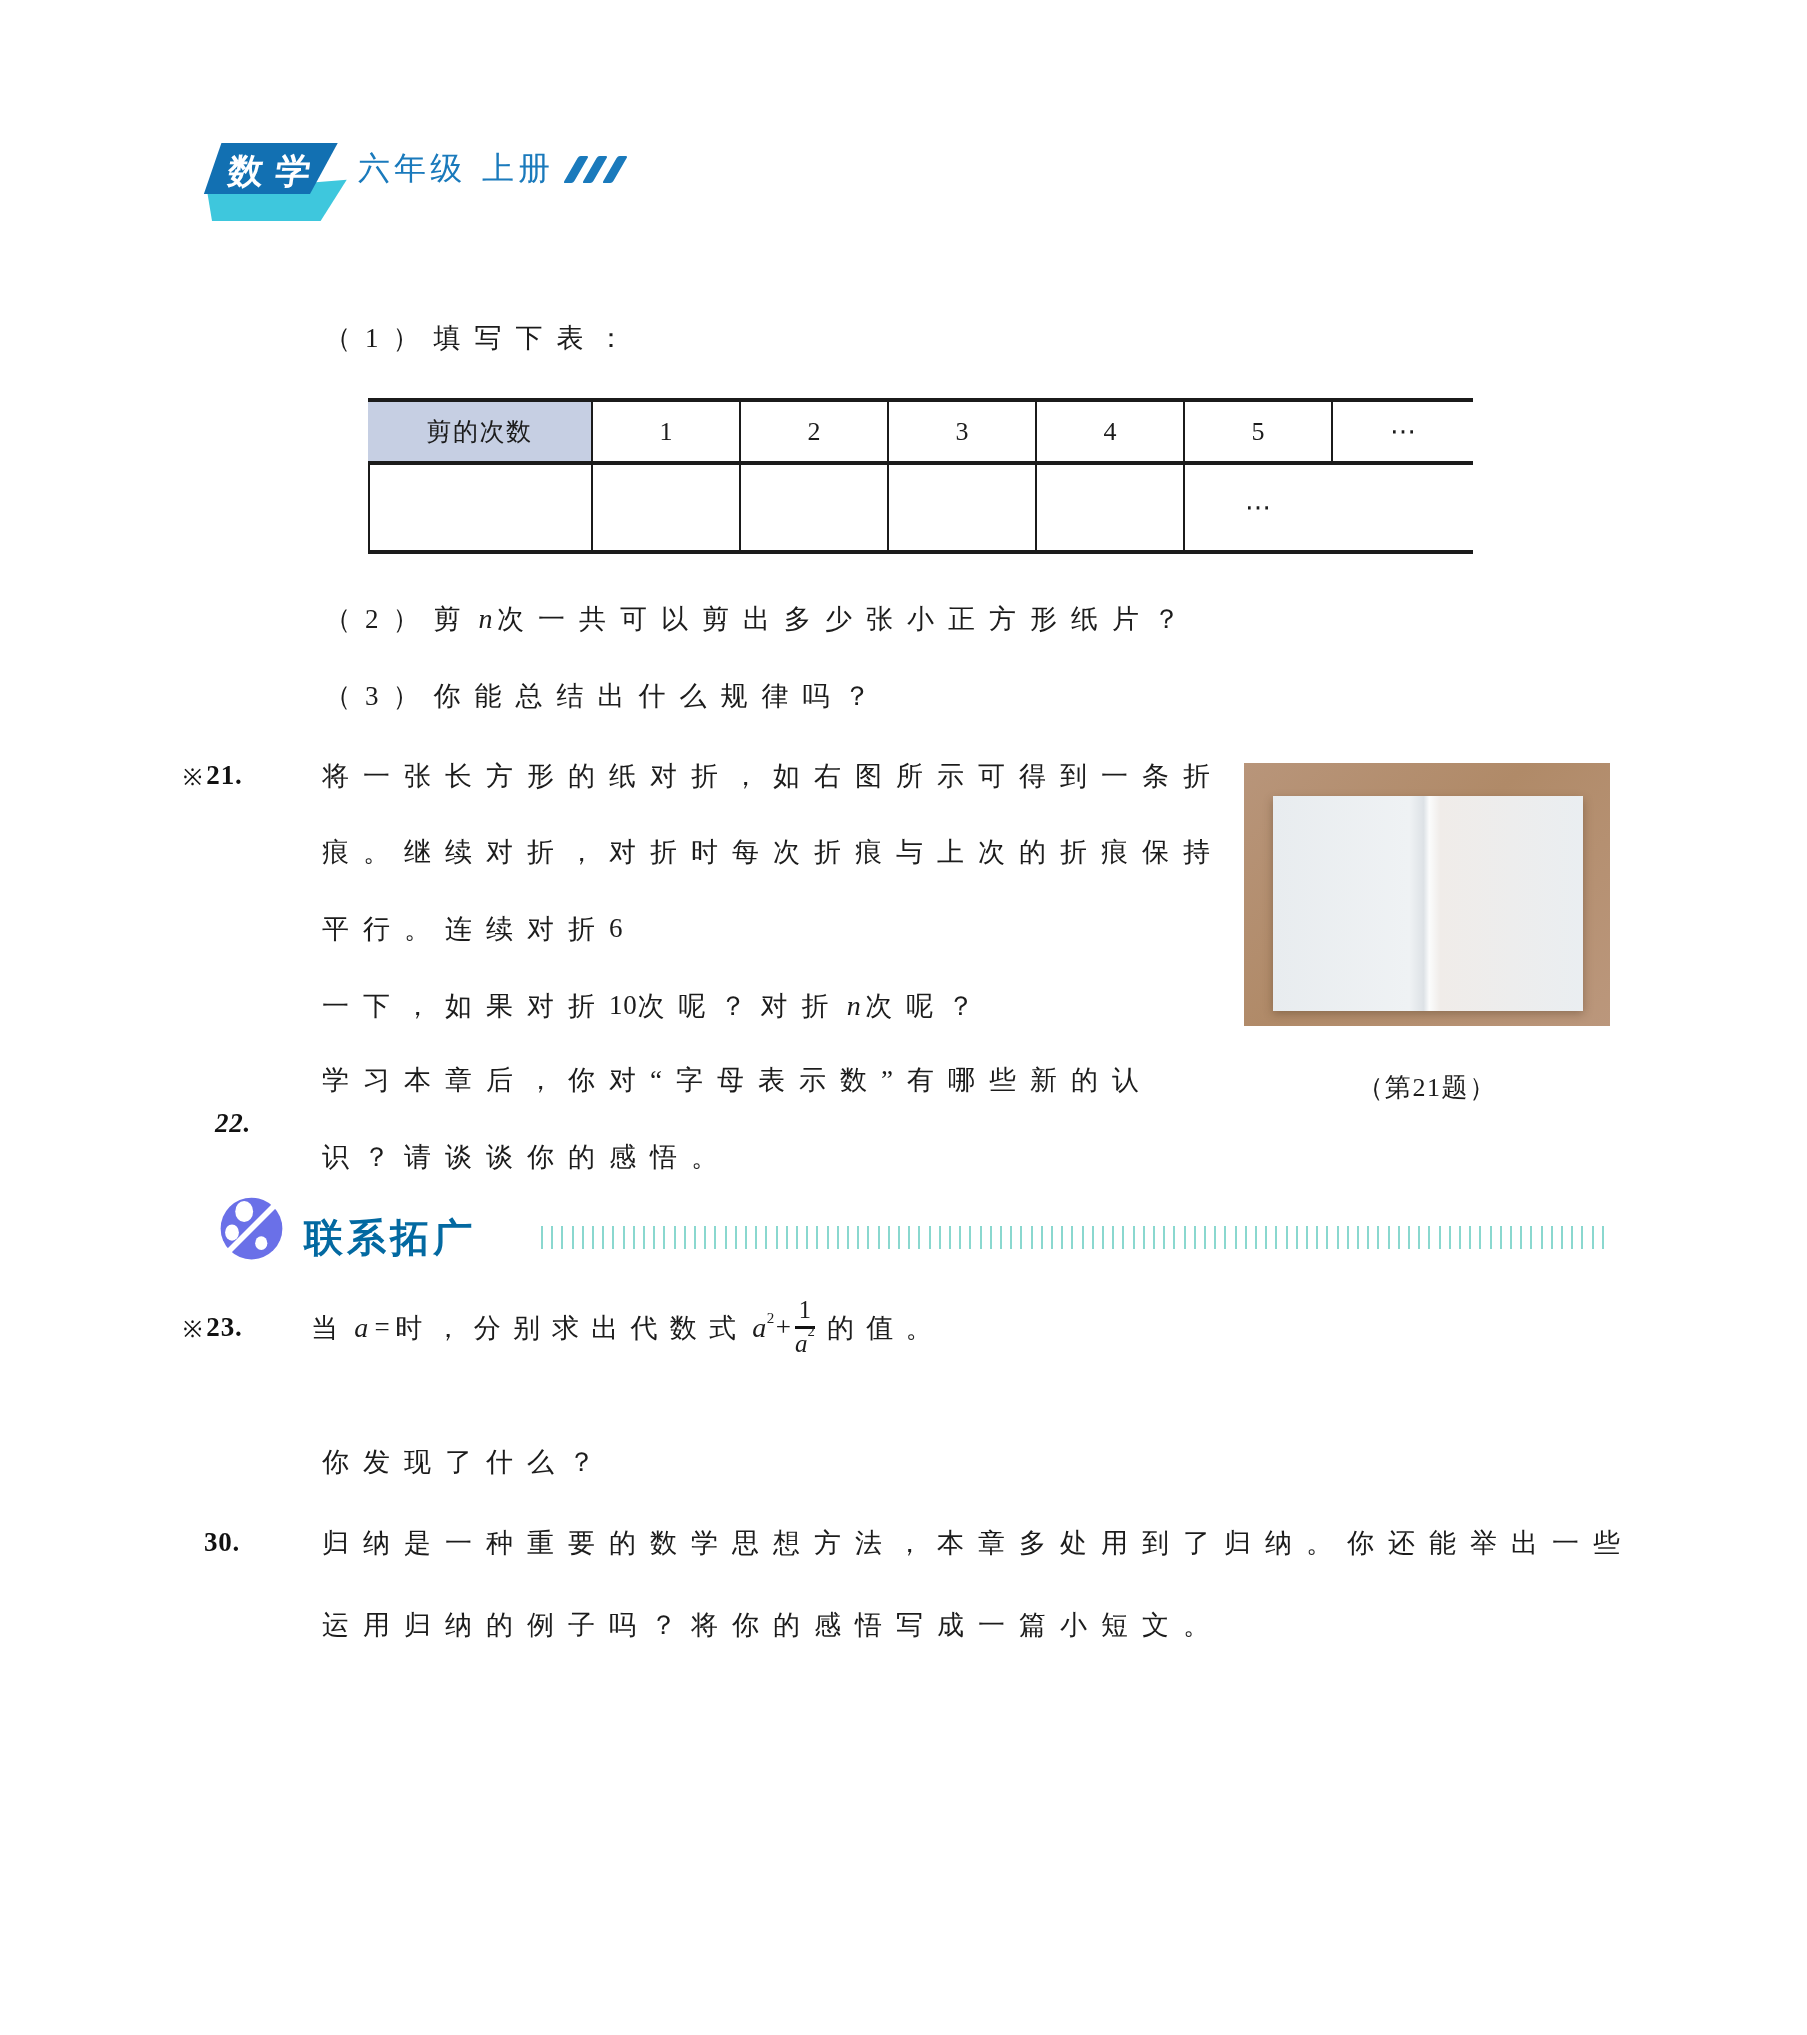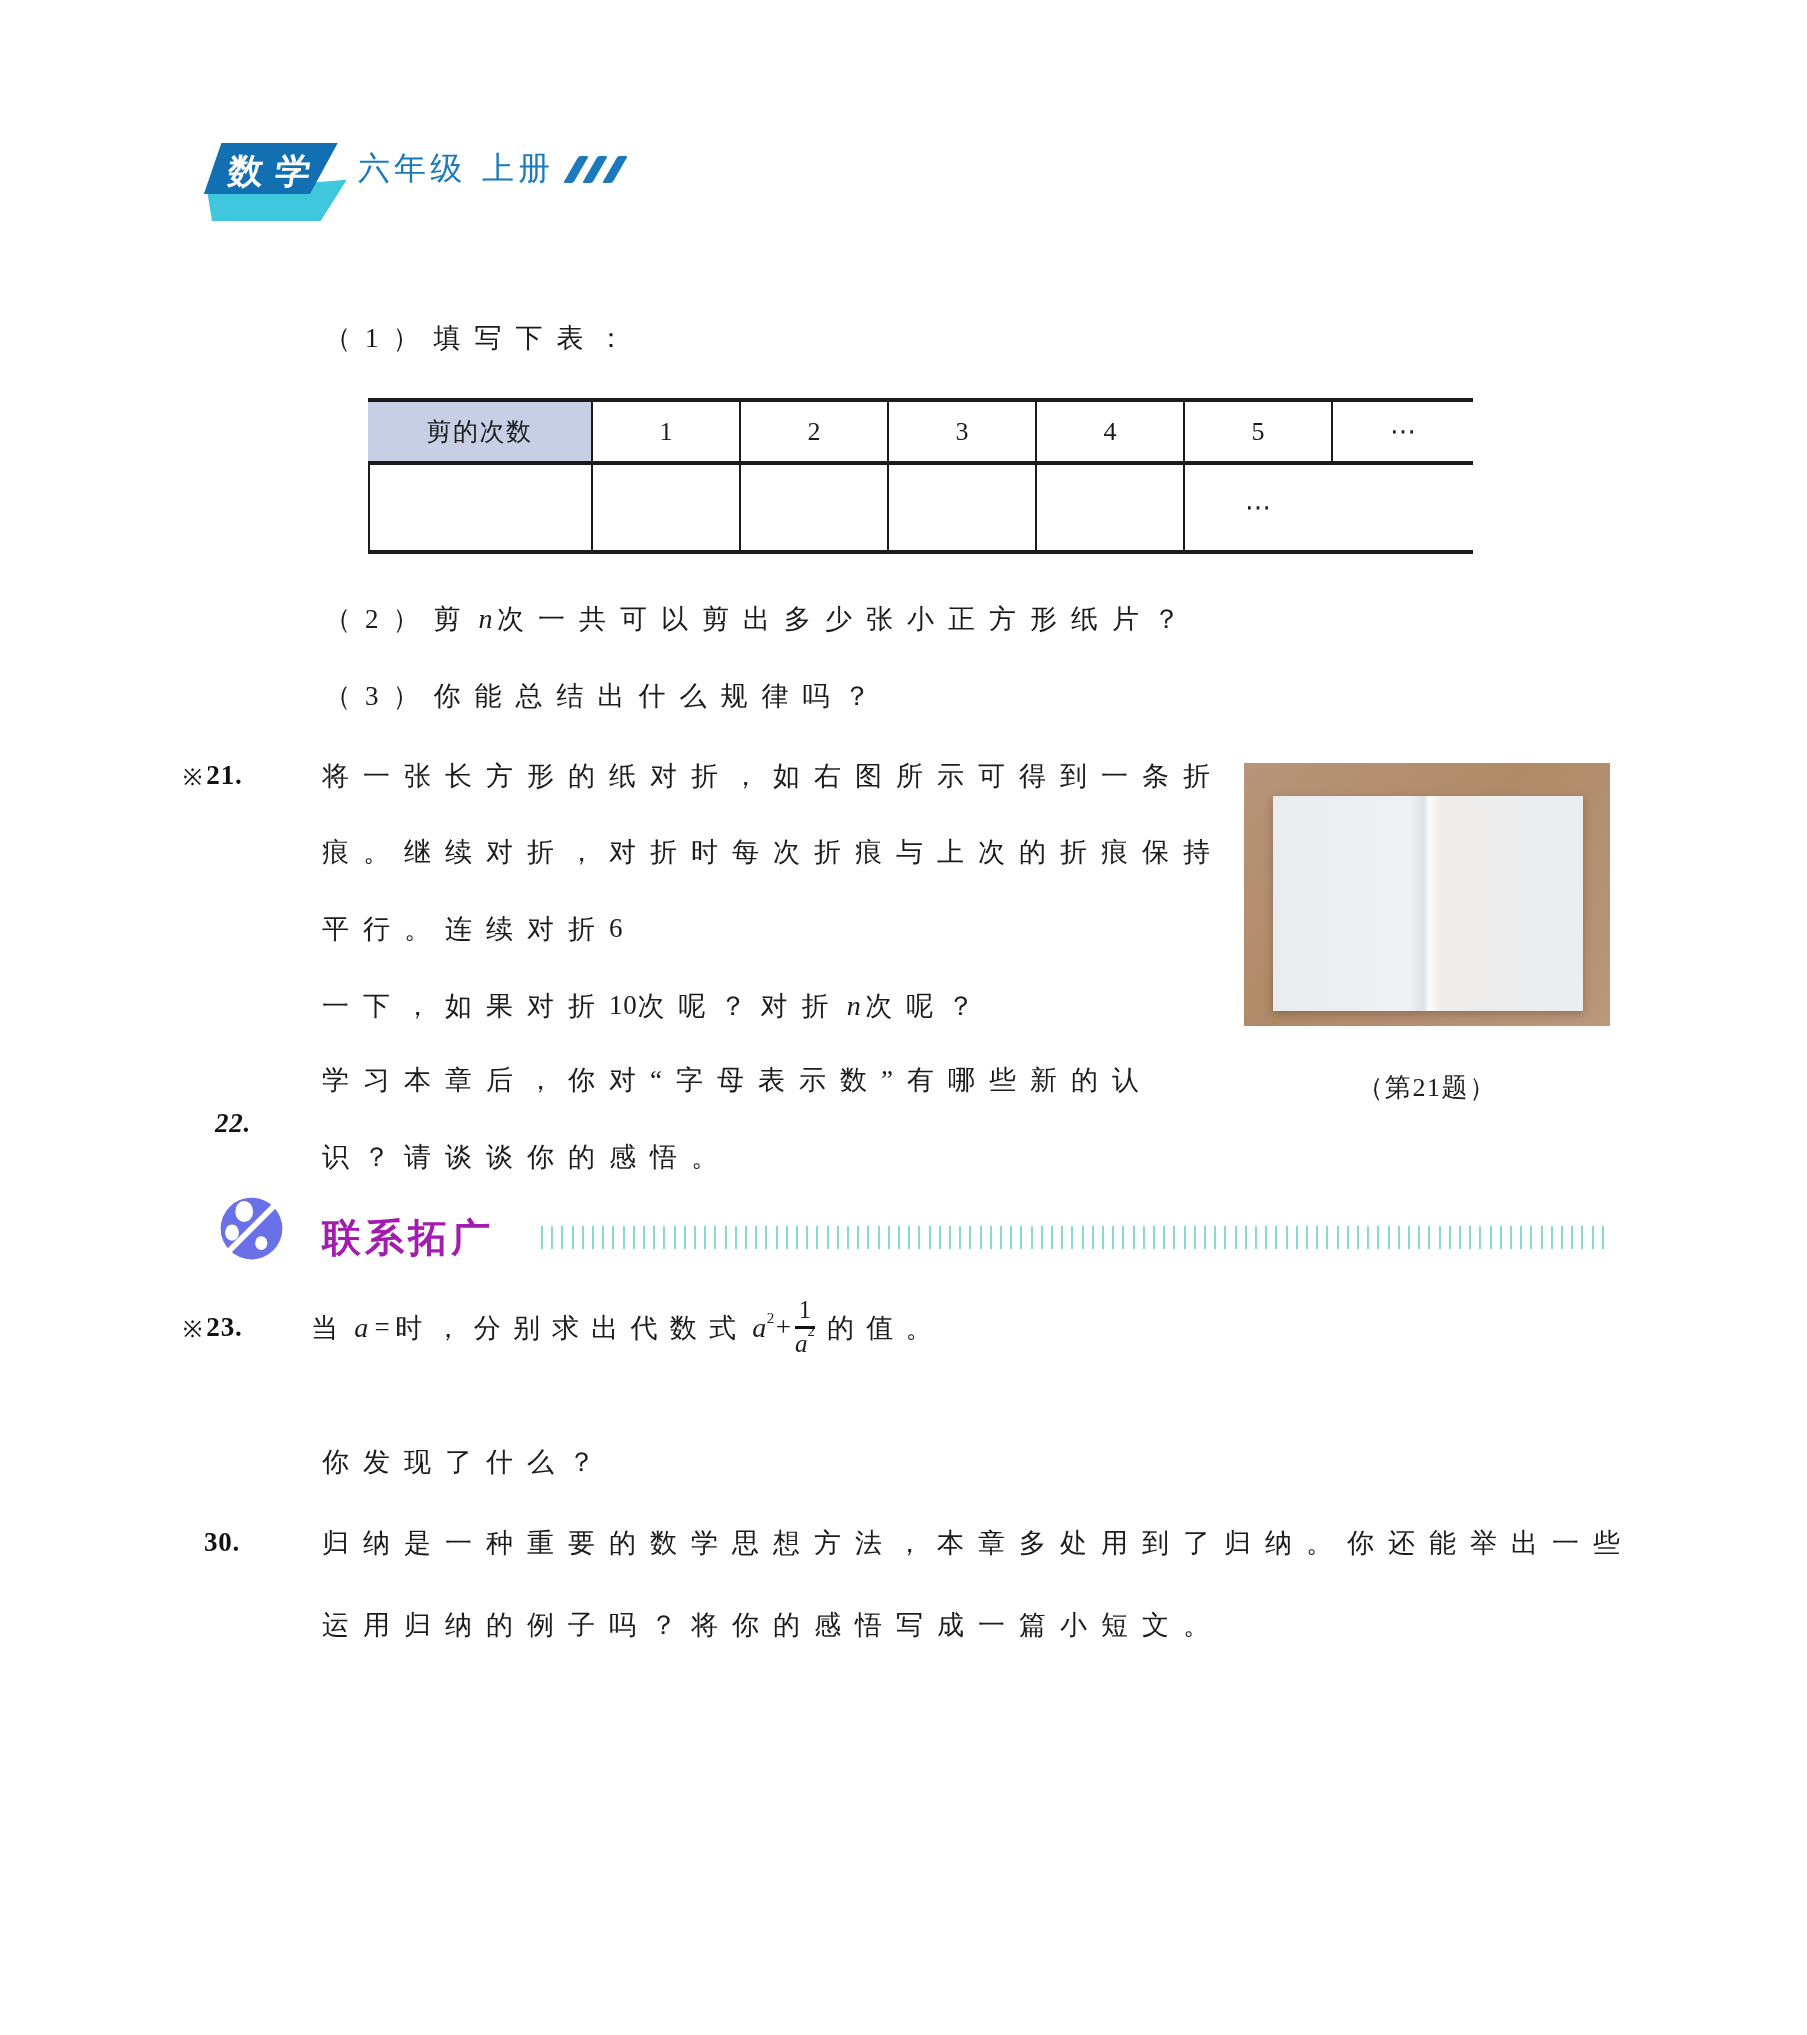--- a/index.html
+++ b/index.html
@@ -64,22 +64,22 @@
     box-shadow:0 3.3px 9px rgba(60,40,20,0.35);
   }
   .caption{
     position:absolute;left:1244px;top:1067px;width:366px;height:41px;
     display:flex;align-items:center;justify-content:center;
     font-size:26px;letter-spacing:1.6px;color:#1c1c1c;white-space:nowrap;
   }
   
   .section-icon{position:absolute;left:219px;top:1196px;width:65px;height:65px;}
   .section-title{
-    position:absolute;left:322px;top:1215px;height:45px;display:flex;align-items:center;
-    font-size:39px;font-weight:bold;color:#a21caf;letter-spacing:4.1px;white-space:nowrap;
+    position:absolute;left:304px;top:1215px;height:45px;display:flex;align-items:center;
+    font-size:39px;font-weight:bold;color:#0369a1;letter-spacing:4.1px;white-space:nowrap;
     font-family:"Liberation Sans","DejaVu Sans",sans-serif;
   }
   .section-ticks{
     position:absolute;left:541px;top:1226px;width:1063px;height:23px;
     background:repeating-linear-gradient(90deg,rgba(42,184,168,0.55) 0 2px,transparent 2px 10.2px);
   }
   
   .frac{
     display:inline-flex;flex-direction:column;align-items:center;
     font-family:"Liberation Serif","DejaVu Serif",serif;letter-spacing:0;

